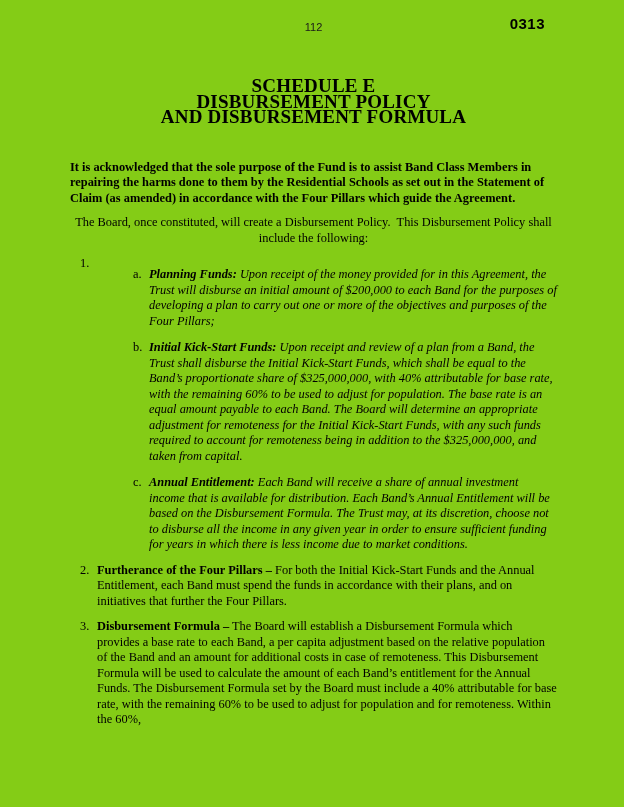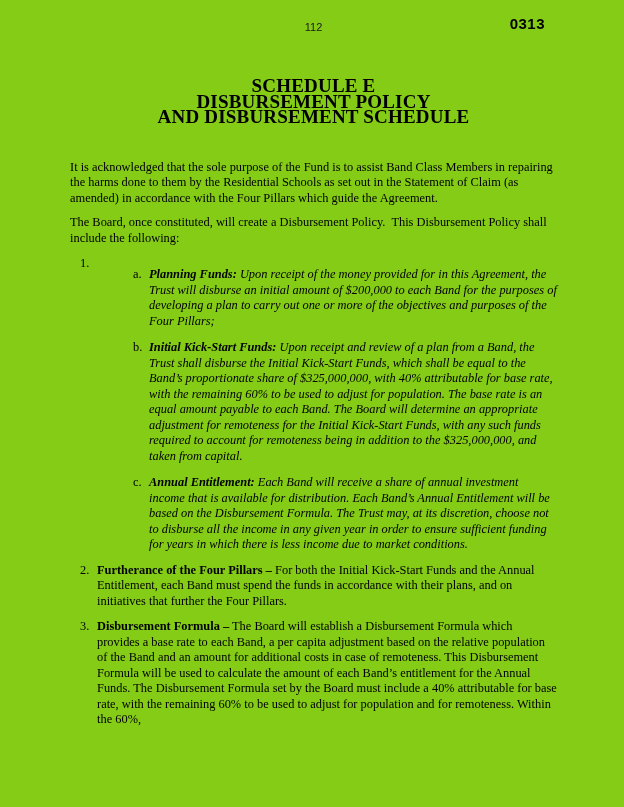--- a/index.html
+++ b/index.html
@@ -46,22 +46,22 @@
     text-align: center;
     font-weight: bold;
     font-size: 19px;
     line-height: 15.5px;
     letter-spacing: 0.2px;
   }
   .para {
     margin: 0;
     white-space: normal;
   }
-  .para-intro { margin-top: 35px; }
-  .para-board { margin-top: 9px; }
+  .para-intro { margin-top: 35px; font-weight: bold; }
+  .para-board { margin-top: 9px; text-align: center; }
   .pre { white-space: pre-wrap; }
   .bold { font-weight: bold; }
   .list-item {
     display: flex;
     margin-top: 10px;
     margin-left: 10px;
   }
   .list-num {
     flex: 0 0 17px;
   }
@@ -87,21 +87,21 @@
 <div class="page">
 
   <div class="header-row">
     <span class="page-num">112</span>
     <span class="stamp">0313</span>
   </div>
 
   <div class="doc-title">
     <div>SCHEDULE E</div>
     <div>DISBURSEMENT POLICY</div>
-    <div>AND DISBURSEMENT SCHEDULE</div>
+    <div>AND DISBURSEMENT FORMULA</div>
   </div>
 
   <p class="para para-intro pre">It is acknowledged that the sole purpose of the Fund is to assist Band Class Members in repairing the harms done to them by the Residential Schools as set out in the Statement of Claim (as amended) in accordance with the Four Pillars which guide the Agreement.</p>
 
   <p class="para para-board pre">The Board, once constituted, will create a Disbursement Policy.  This Disbursement Policy shall include the following:</p>
 
   <div class="list-item">
     <span class="list-num">1.</span>
     <div class="item-body">
 

